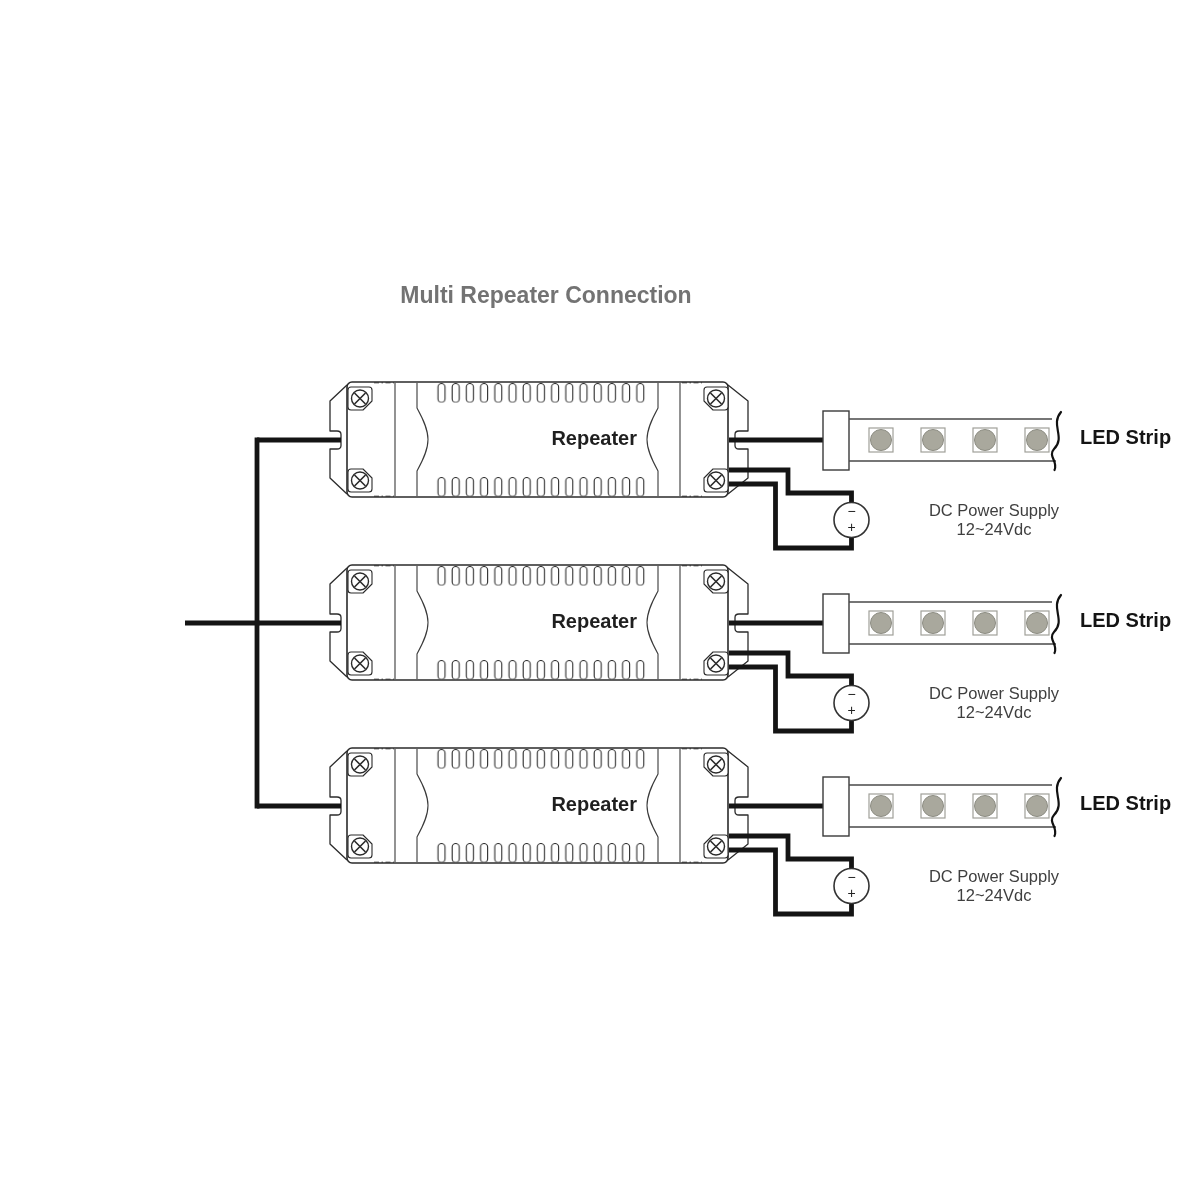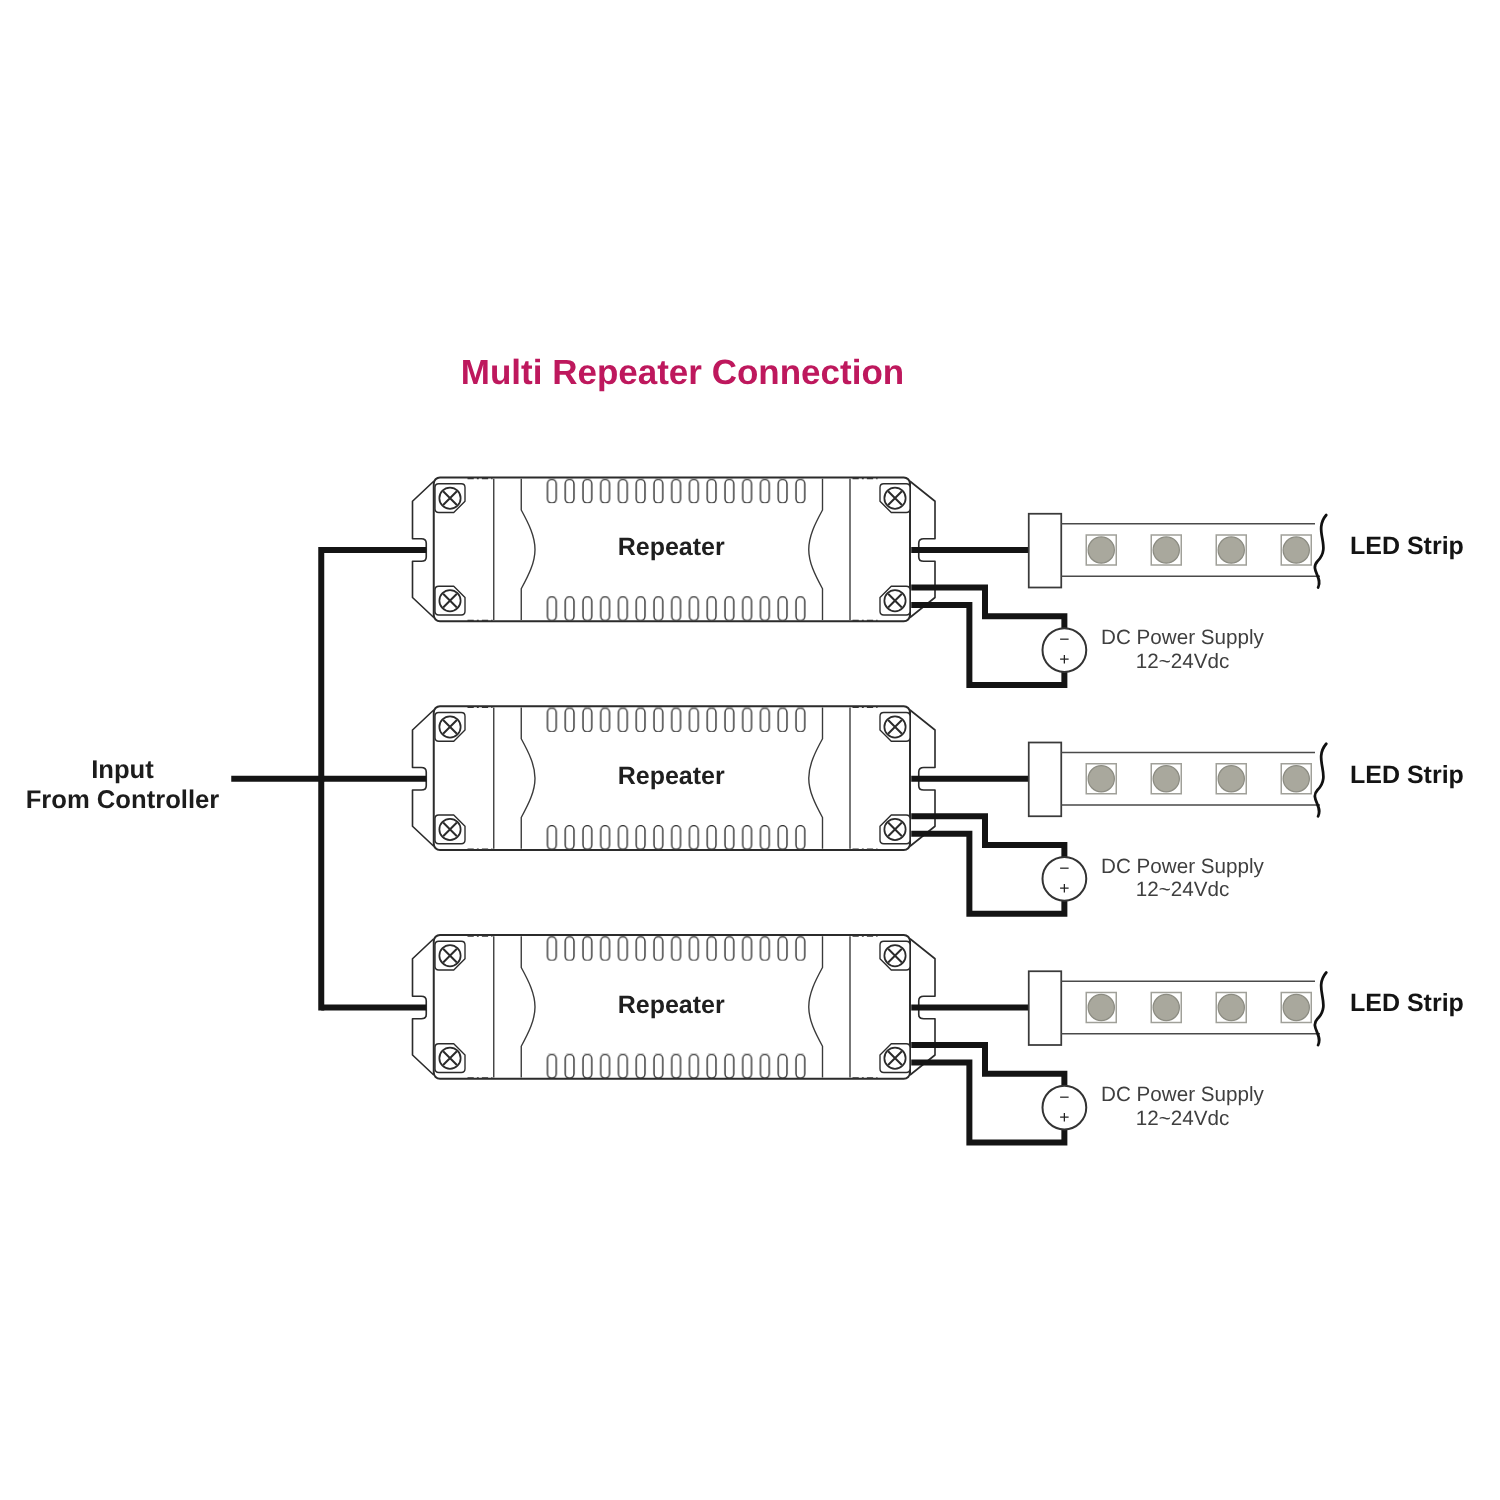--- a/index.html
+++ b/index.html
@@ -1,25 +1,25 @@
 <!DOCTYPE html>
 <html><head>
 <meta charset="utf-8">
 <style>
   html,body{margin:0;padding:0;background:#fff;}
   #stage{position:relative;width:1200px;height:1200px;background:#fff;overflow:hidden;
          font-family:"Liberation Sans",sans-serif;color:#1f1f1f;}
   #stage svg{position:absolute;left:0;top:0;}
   .lbl{position:absolute;white-space:nowrap;}
-  .title-line{left:346px;width:400px;text-align:center;font-weight:bold;font-size:28px;color:#be185d;}
+  .title-line{left:346px;width:400px;text-align:center;font-weight:bold;font-size:23px;color:#737373;}
   .input-block{left:8px;top:604px;width:180px;text-align:center;font-weight:bold;
                font-size:20.5px;line-height:23.5px;color:#1c1c1c;}
-  .repeater-lbl{left:437px;width:200px;text-align:center;font-weight:bold;font-size:20px;color:#1f1f1f;}
+  .repeater-lbl{left:437px;width:200px;text-align:right;font-weight:bold;font-size:20px;color:#1f1f1f;}
   .ledstrip-lbl{left:1080px;font-weight:bold;font-size:20px;color:#141414;}
-  .dc-block{left:858px;width:176px;text-align:center;font-size:16.5px;line-height:18.5px;color:#3f3f3f;}
+  .dc-block{left:906px;width:176px;text-align:center;font-size:16.5px;line-height:18.5px;color:#3f3f3f;}
   .pm{width:16px;height:15px;left:843.5px;text-align:center;font-size:14px;line-height:15px;color:#222;}
 </style>
 </head>
 <body>
 
 <div id="stage">
 
   <svg width="1200" height="1200" viewBox="0 0 1200 1200" xmlns="http://www.w3.org/2000/svg" xmlns:xlink="http://www.w3.org/1999/xlink">
     <defs>
       <pattern id="ventTop" patternUnits="userSpaceOnUse" x="434" y="1" width="14.2" height="19.5">
@@ -101,24 +101,20 @@
     <use href="#row-unit" xlink:href="#row-unit" y="748"></use>
 
     <g stroke="#141414" stroke-width="4.8" fill="none">
       <path d="M185,623 H259.4"></path>
       <path d="M257,437.6 V808.4"></path>
     </g>
   </svg>
 
   <div class="lbl title-line" style="top:282px">Multi Repeater Connection</div>
 
-  <div class="lbl input-block">
-    <div>Input</div>
-    <div>From Controller</div>
-  </div>
 
   <div class="lbl repeater-lbl" style="top:427px">Repeater</div>
   <div class="lbl ledstrip-lbl" style="top:426px">LED Strip</div>
   <div class="lbl dc-block" style="top:501px">
     <div>DC Power Supply</div>
     <div>12~24Vdc</div>
   </div>
   <div class="lbl pm" style="top:503.5px">−</div>
   <div class="lbl pm" style="top:520px">+</div>
 

